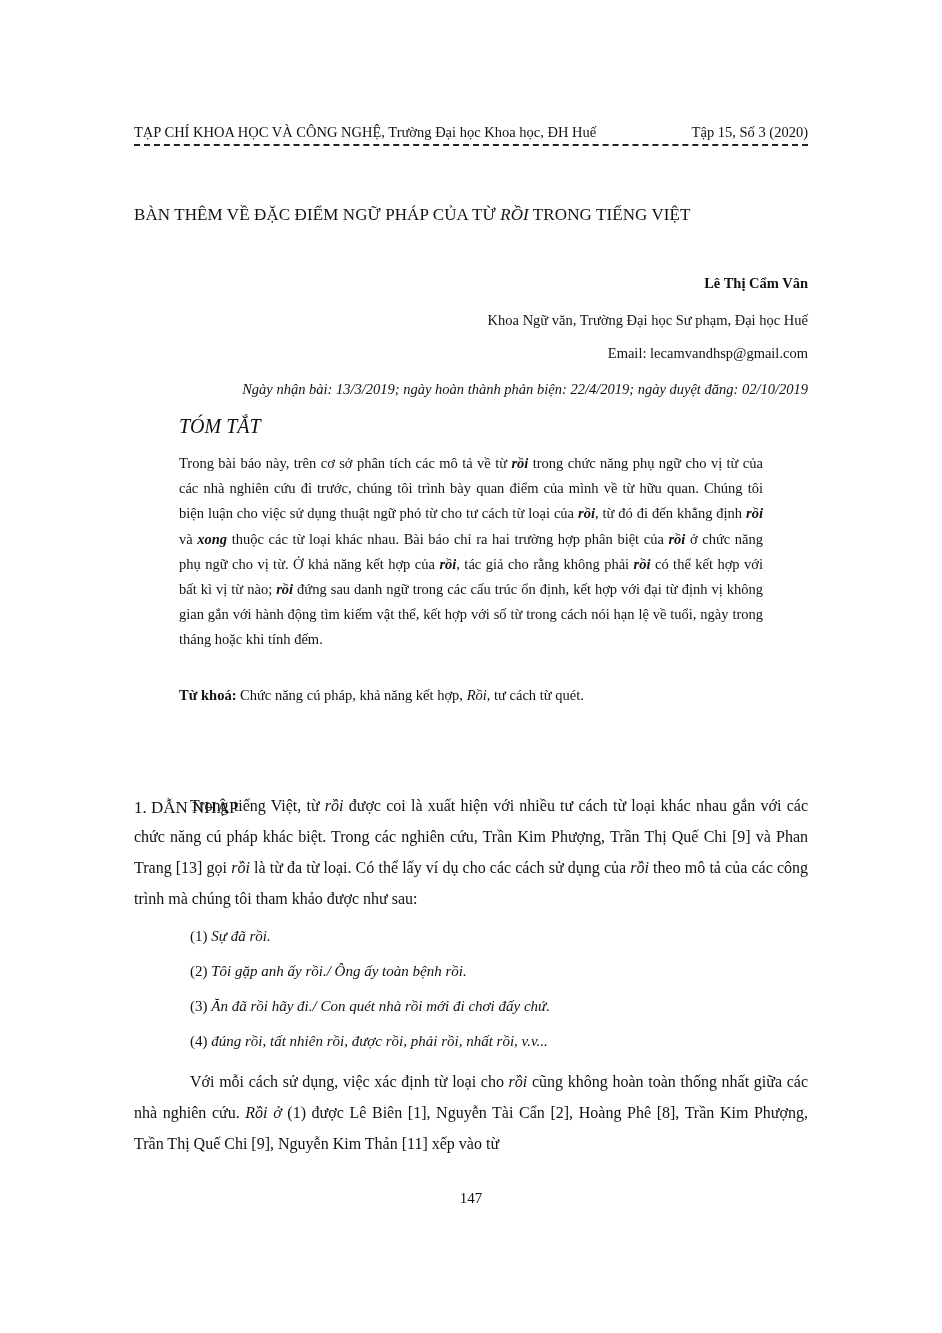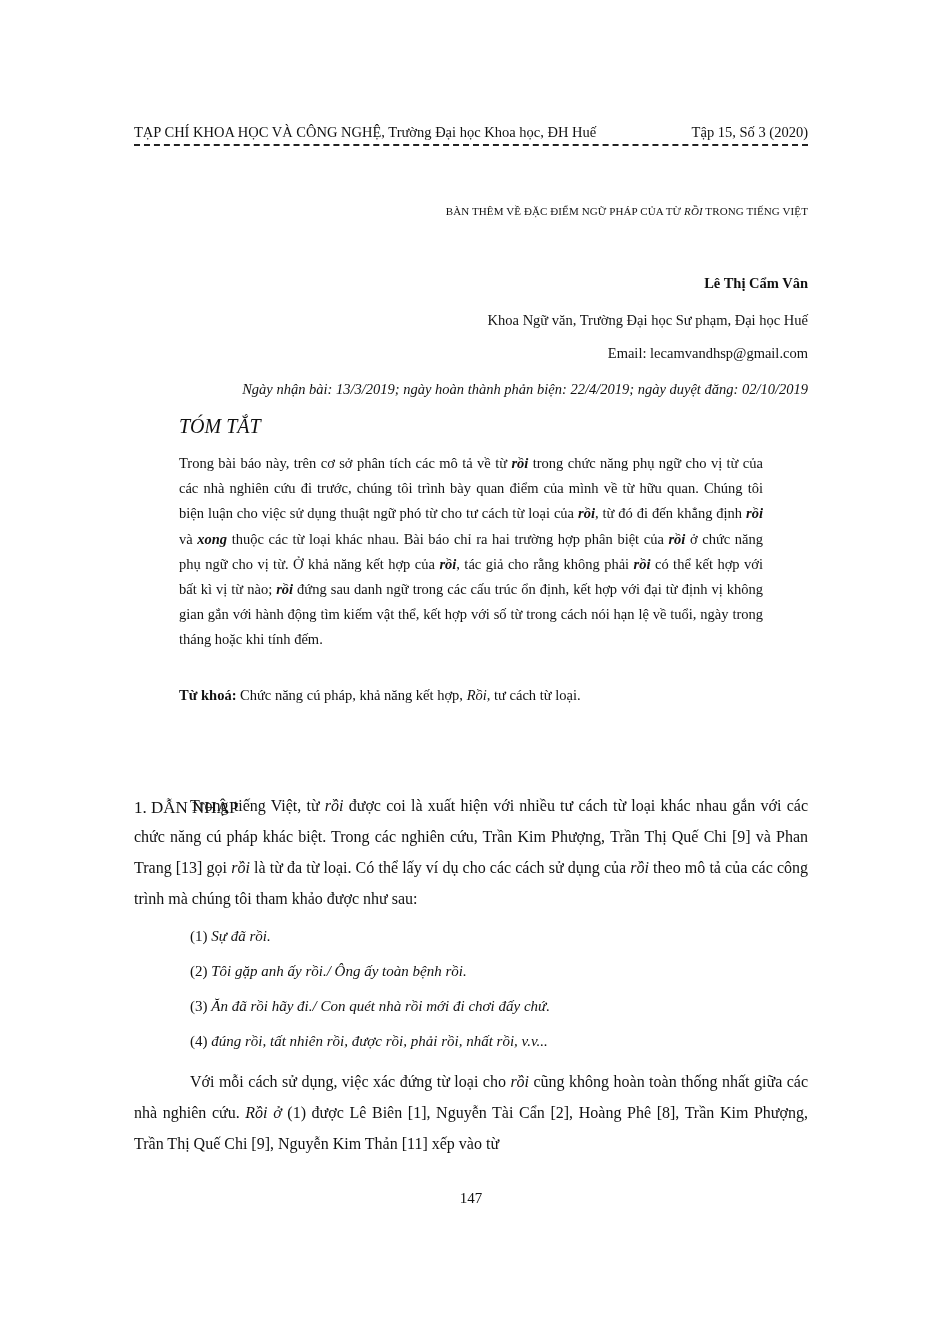--- a/index.html
+++ b/index.html
@@ -3,22 +3,22 @@
 <meta charset="utf-8">
 <style>
   html, body { margin: 0; padding: 0; background: #ffffff; }
   body { width: 942px; height: 1333px; position: relative; overflow: hidden;
          font-family: "Liberation Serif", "DejaVu Serif", serif; color: #111; }
   .abs { position: absolute; }
   .header { left: 134px; top: 124px; width: 674px; font-size: 14.5px;
             display: flex; justify-content: space-between; gap: 44px; }
   .header-rule { left: 134px; top: 144px; width: 674px; height: 0;
                  border-top: 2px dashed #222; }
-  .title { left: 134px; top: 205px; width: 674px; text-align: right;
-           font-size: 11px; letter-spacing: 0.1px; }
+  .title { left: 134px; top: 205px; width: 674px; text-align: left;
+           font-size: 17px; letter-spacing: 0.1px; }
   .title i { font-style: italic; }
   .right { right: 134px; text-align: right; }
   .author { top: 275px; font-size: 14.5px; font-weight: bold; margin-left: 44px; }
   .aff { top: 312px; font-size: 14.5px; text-align: center; }
   .email { top: 345px; font-size: 14.5px; }
   .dates { top: 381px; font-size: 14.5px; font-style: italic; }
   .abs-title { left: 179px; top: 415px; font-size: 20px; font-style: italic; }
   .abstract { left: 179px; top: 451px; width: 584px; font-size: 14.5px;
               line-height: 25.2px; text-align: justify; }
   .abstract b { font-style: italic; }
@@ -44,26 +44,26 @@
 <div class="abs title"><span>BÀN THÊM VỀ ĐẶC ĐIỂM NGỮ PHÁP CỦA TỪ </span><i>RỒI</i><span> TRONG TIẾNG VIỆT</span></div>
 
 <div class="abs right author">Lê Thị Cẩm Vân</div>
 <div class="abs right aff">Khoa Ngữ văn, Trường Đại học Sư phạm, Đại học Huế</div>
 <div class="abs right email">Email: lecamvandhsp@gmail.com</div>
 <div class="abs right dates">Ngày nhận bài: 13/3/2019; ngày hoàn thành phản biện: 22/4/2019; ngày duyệt đăng: 02/10/2019</div>
 
 <div class="abs abs-title">TÓM TẮT</div>
 <div class="abs abstract"><span>Trong bài báo này, trên cơ sở phân tích các mô tả về từ </span><b>rồi</b><span> trong chức năng phụ ngữ cho vị từ của các nhà nghiên cứu đi trước, chúng tôi trình bày quan điểm của mình về từ hữu quan. Chúng tôi biện luận cho việc sử dụng thuật ngữ phó từ cho tư cách từ loại của </span><b>rồi</b><span>, từ đó đi đến khẳng định </span><b>rồi</b><span> và </span><b>xong</b><span> thuộc các từ loại khác nhau. Bài báo chỉ ra hai trường hợp phân biệt của </span><b>rồi</b><span> ở chức năng phụ ngữ cho vị từ. Ở khả năng kết hợp của </span><b>rồi</b><span>, tác giả cho rằng không phải </span><b>rồi</b><span> có thể kết hợp với bất kì vị từ nào; </span><b>rồi</b><span> đứng sau danh ngữ trong các cấu trúc ổn định, kết hợp với đại từ định vị không gian gắn với hành động tìm kiếm vật thể, kết hợp với số từ trong cách nói hạn lệ về tuổi, ngày trong tháng hoặc khi tính đếm.</span></div>
 
-<div class="abs keywords"><b>Từ khoá:</b><span> Chức năng cú pháp, khả năng kết hợp, </span><i>Rồi,</i><span> tư cách từ loại.</span></div>
+<div class="abs keywords"><b>Từ khoá:</b><span> Chức năng cú pháp, khả năng kết hợp, </span><i>Rồi,</i><span> tư cách từ quét.</span></div>
 
 <div class="abs sec">1. DẪN NHẬP</div>
 
 <div class="abs para p1"><span>Trong tiếng Việt, từ </span><i>rồi</i><span> được coi là xuất hiện với nhiều tư cách từ loại khác nhau gắn với các chức năng cú pháp khác biệt. Trong các nghiên cứu, Trần Kim Phượng, Trần Thị Quế Chi [9] và Phan Trang [13] gọi </span><i>rồi</i><span> là từ đa từ loại. Có thể lấy ví dụ cho các cách sử dụng của </span><i>rồi</i><span> theo mô tả của các công trình mà chúng tôi tham khảo được như sau:</span></div>
 
 <div class="abs ex" style="top:928px"><span>(1) </span><i>Sự đã rồi.</i></div>
 <div class="abs ex" style="top:963px"><span>(2) </span><i>Tôi gặp anh ấy rồi./ Ông ấy toàn bệnh rồi.</i></div>
 <div class="abs ex" style="top:998px"><span>(3) </span><i>Ăn đã rồi hãy đi./ Con quét nhà rồi mới đi chơi đấy chứ.</i></div>
 <div class="abs ex" style="top:1033px"><span>(4) </span><i>đúng rồi, tất nhiên rồi, được rồi, phải rồi, nhất rồi, v.v...</i></div>
 
-<div class="abs para p2"><span>Với mỗi cách sử dụng, việc xác đứng từ loại cho </span><i>rồi</i><span> cũng không hoàn toàn thống nhất giữa các nhà nghiên cứu. </span><i>Rồi ở</i><span> (1) được Lê Biên [1], Nguyễn Tài Cẩn [2], Hoàng Phê [8], Trần Kim Phượng, Trần Thị Quế Chi [9], Nguyễn Kim Thản [11] xếp vào từ</span></div>
+<div class="abs para p2"><span>Với mỗi cách sử dụng, việc xác định từ loại cho </span><i>rồi</i><span> cũng không hoàn toàn thống nhất giữa các nhà nghiên cứu. </span><i>Rồi ở</i><span> (1) được Lê Biên [1], Nguyễn Tài Cẩn [2], Hoàng Phê [8], Trần Kim Phượng, Trần Thị Quế Chi [9], Nguyễn Kim Thản [11] xếp vào từ</span></div>
 
 <div class="abs pnum">147</div>
 
 </body></html>

